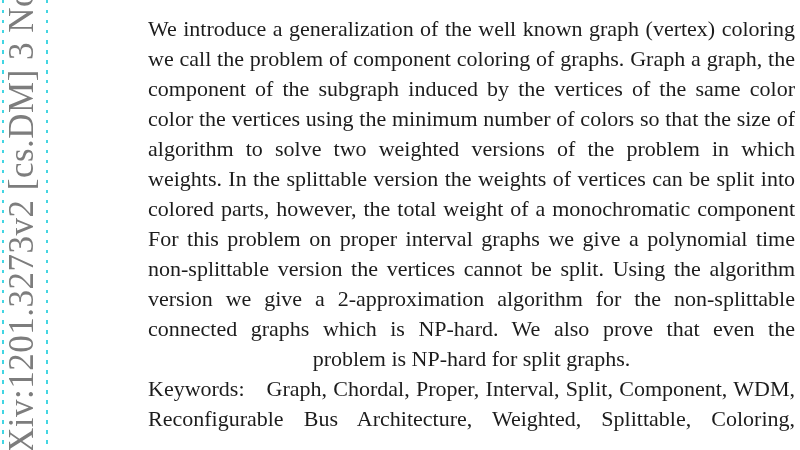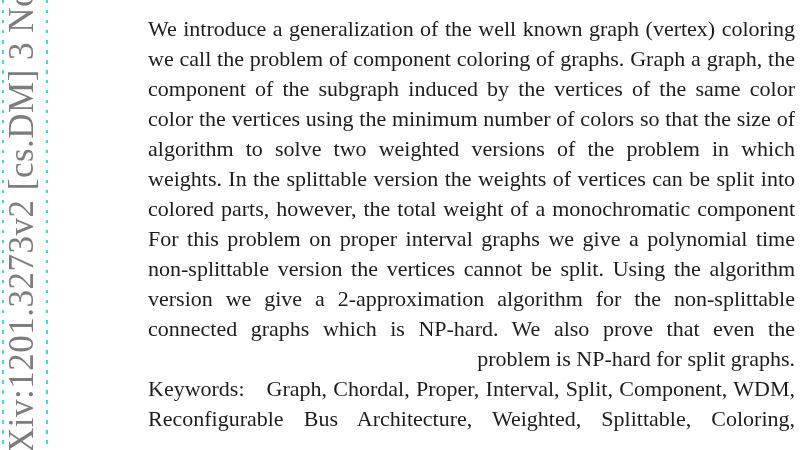--- a/index.html
+++ b/index.html
@@ -54,21 +54,21 @@
     left: 148px;
     top: 14px;
     width: 647px;
     color: var(--text-color, #1c1c1c);
     font-size: 22px;
   }
   .abstract .line {
     height: 30px;
     line-height: 30px;
     overflow: hidden;
-    text-align: right;
+    text-align: center;
   }
   .abstract .line.just {
     text-align: justify;
     text-align-last: justify;
   }
   .abstract .it {
   }
 </style>
 </head>
 <body style="background: rgb(255, 255, 255);">

